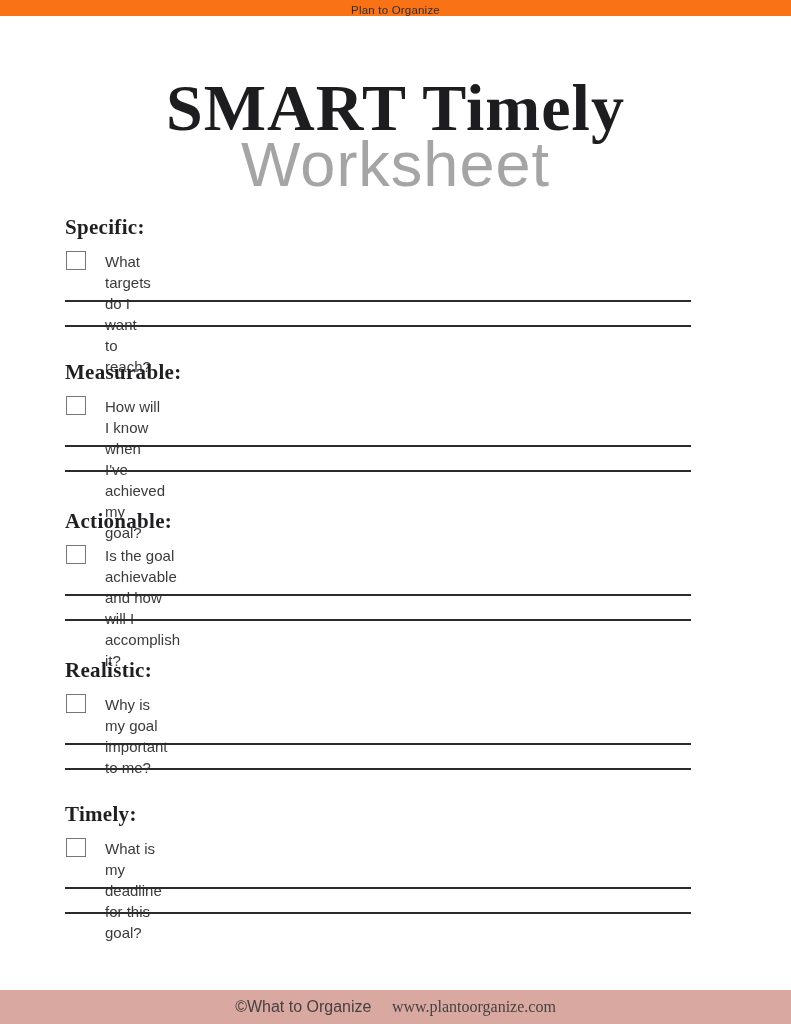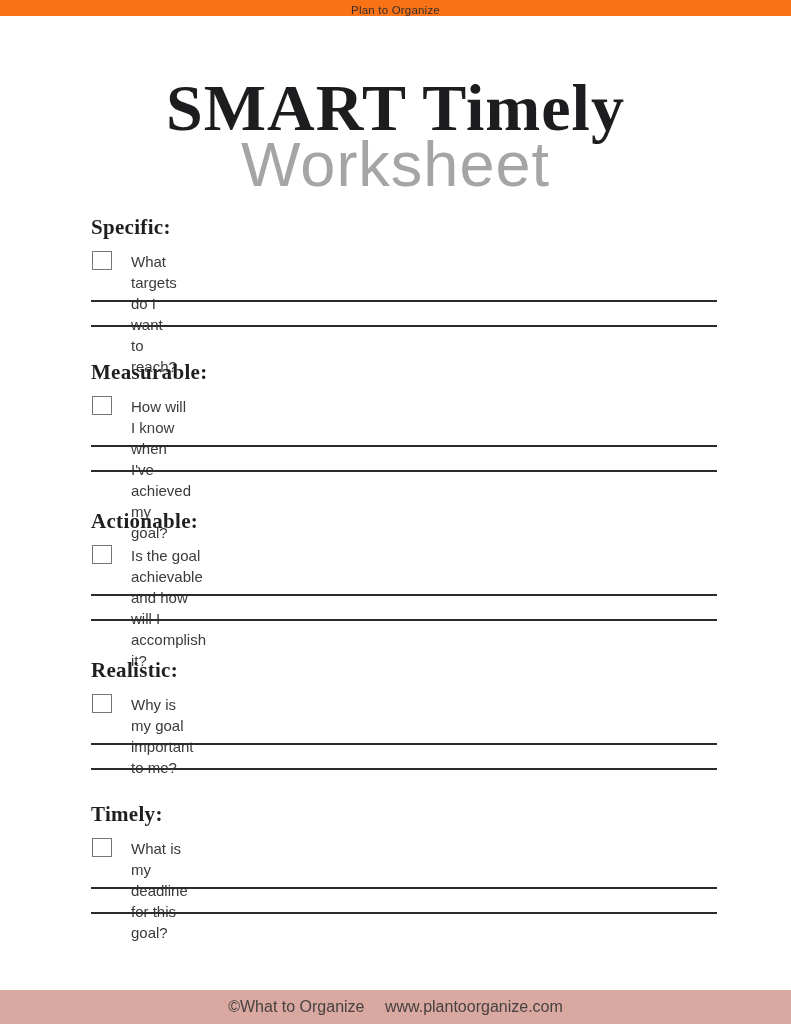--- a/index.html
+++ b/index.html
@@ -54,21 +54,21 @@
     text-align: center;
     font-size: 63px;
     line-height: 56px;
     color: #a5a5a5;
     letter-spacing: 1px;
   }
 
   
   .section {
     position: absolute;
-    left: 91px;
+    left: 65px;
     width: 626px;
     height: 114px;
   }
   .section-title {
     position: absolute;
     top: 0; left: 0;
     font-family: "Liberation Serif", serif;
     font-weight: bold;
     font-size: 21px;
     line-height: 24px;
@@ -122,21 +122,21 @@
     top: 990px;
     width: 100%;
     height: 34px;
     background: #d9a8a1;
     text-align: center;
     line-height: 34px;
     font-size: 16px;
     color: #474140;
   }
   .footer-bar span { display: inline-block; }
-  .footer-bar .site { margin-left: 16px; }
+  .footer-bar .site { margin-left: 16px; font-family: Liberation Serif, serif; }
 </style>
 </head>
 <body>
 
 <div class="page">
 
   <div class="top-bar">
     <span class="brand">Plan to Organize</span>
   </div>
 

